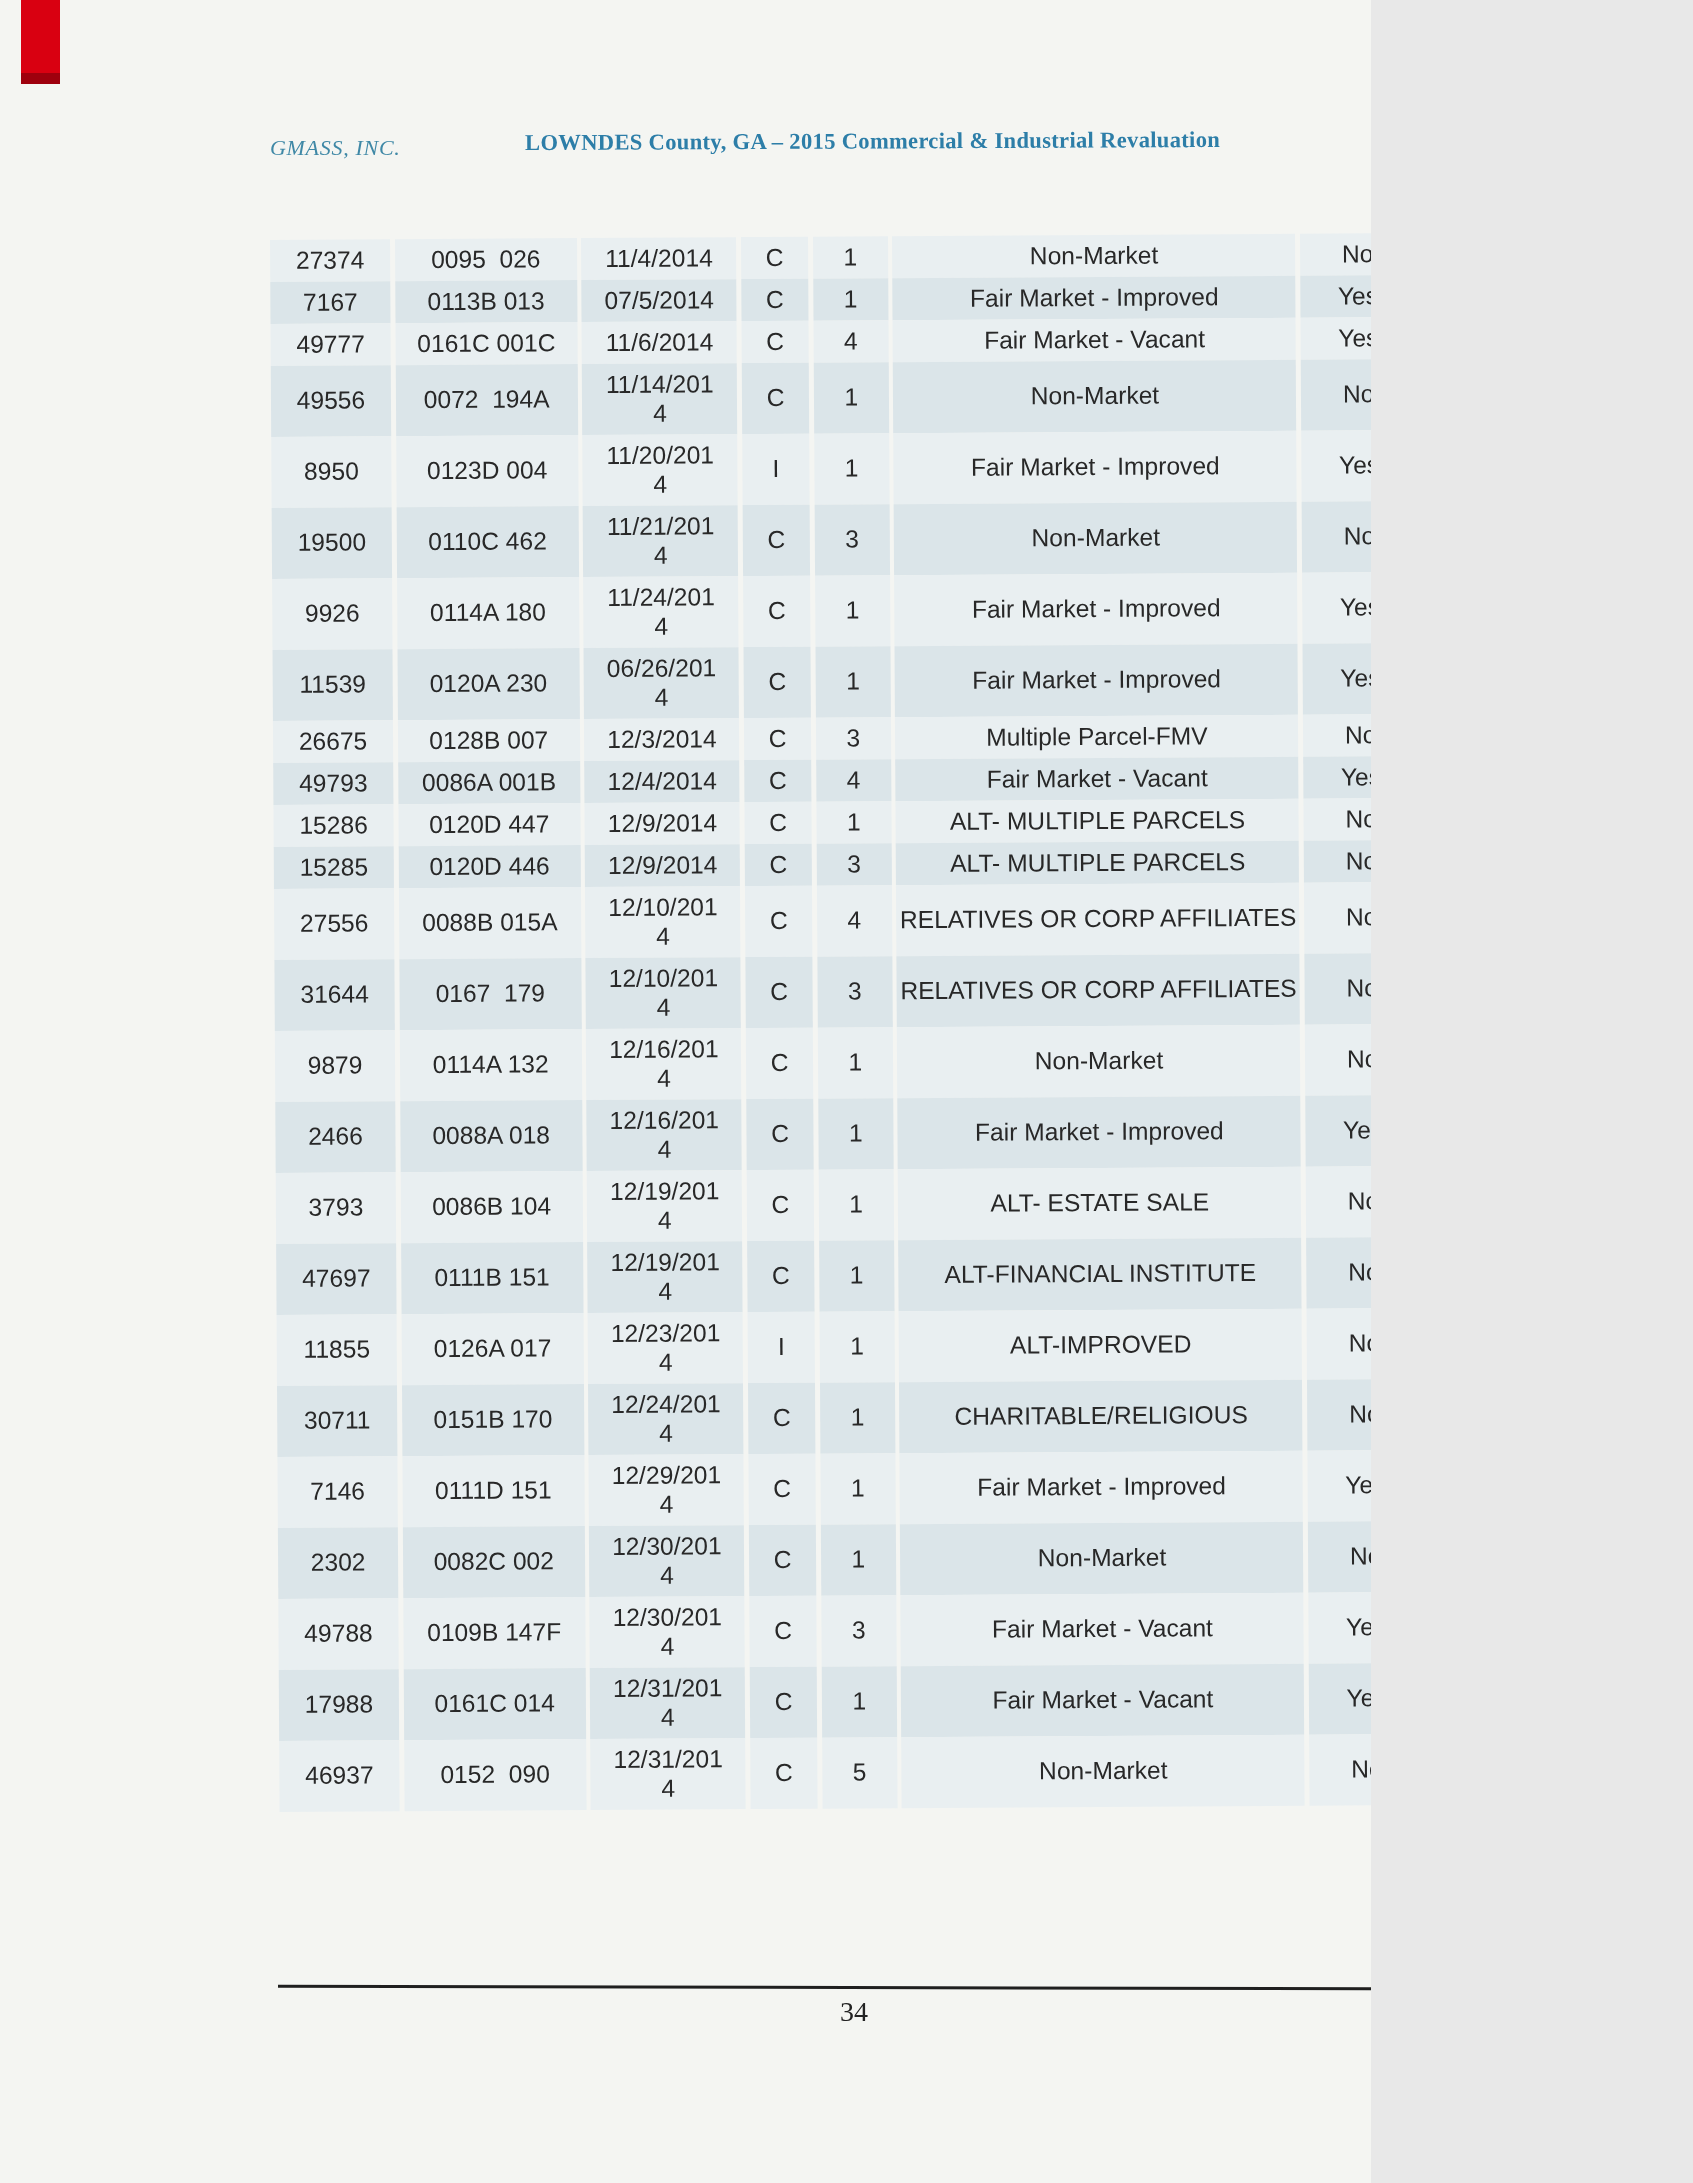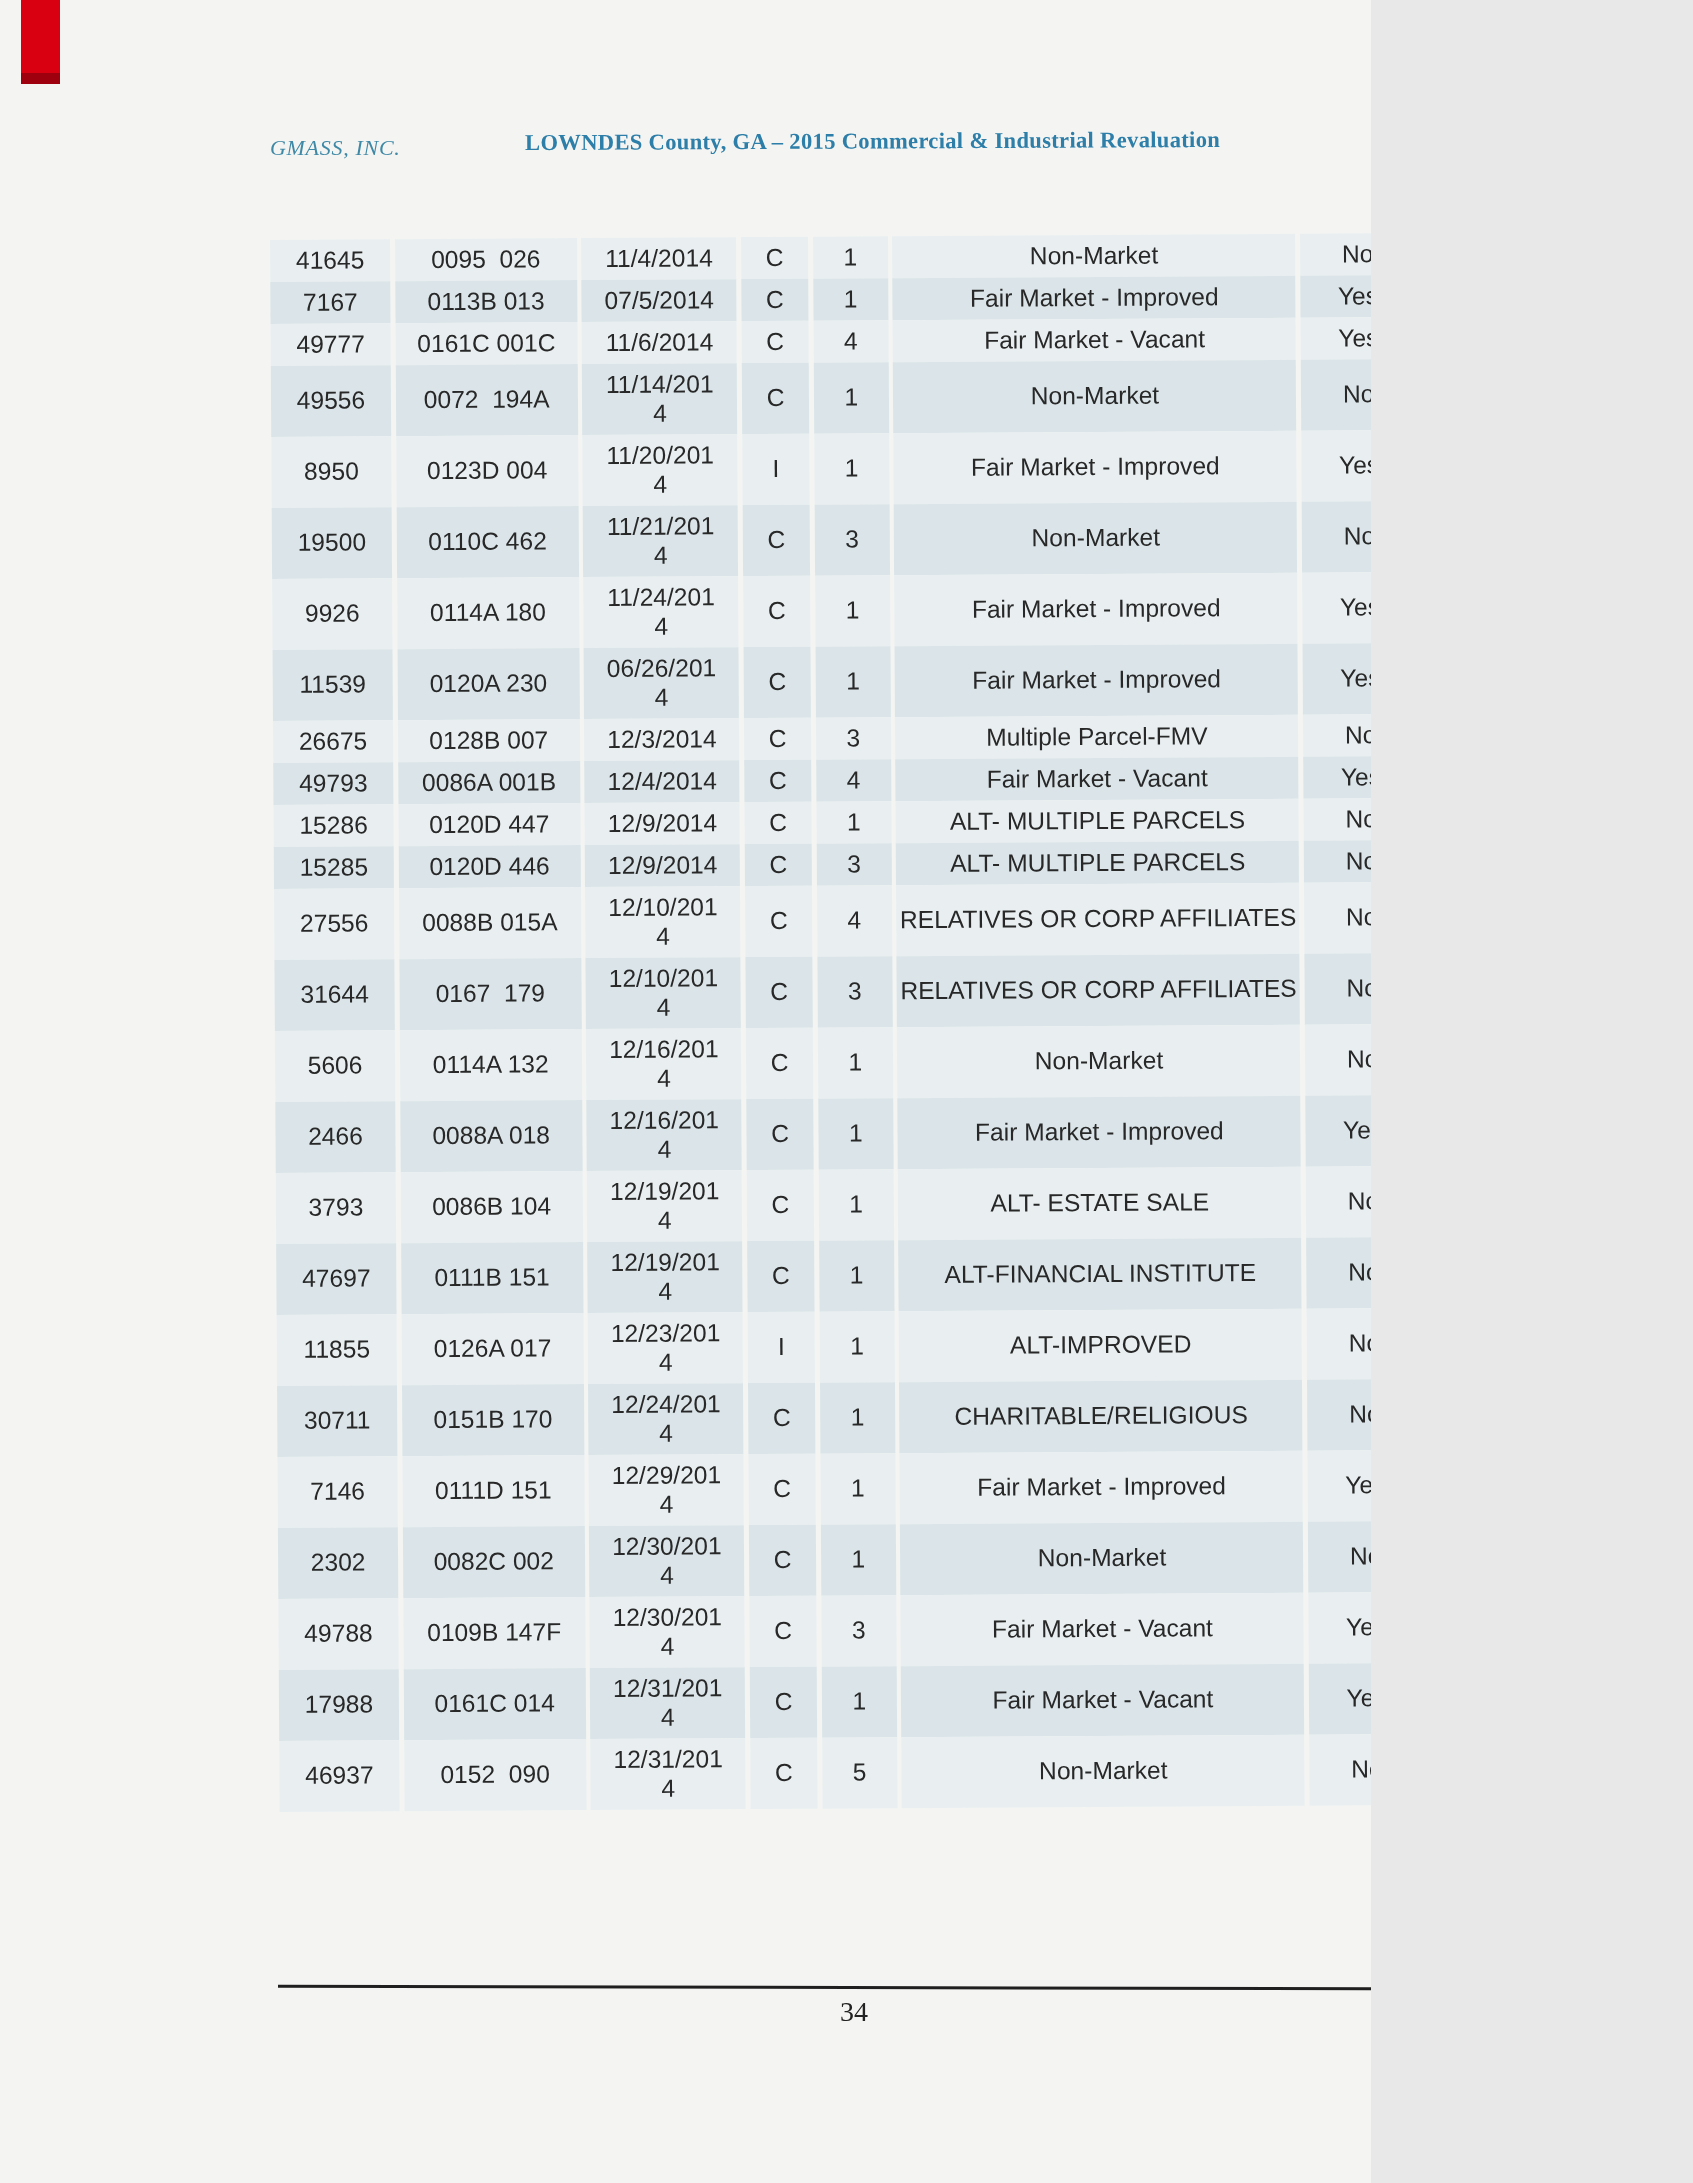--- a/index.html
+++ b/index.html
@@ -76,21 +76,21 @@
 <div class="page">
 
   <div class="redmark"></div>
 
   <div class="company">GMASS, INC.</div>
 
   <div class="doc-title">LOWNDES County, GA – 2015 Commercial &amp; Industrial Revaluation</div>
 
   <div class="sales-table">
       <div class="row light">
-        <div class="cell">41645</div>
+        <div class="cell">27374</div>
         <div class="cell">0095  026</div>
         <div class="cell">11/4/2014</div>
         <div class="cell">C</div>
         <div class="cell">1</div>
         <div class="cell">Non-Market</div>
         <div class="cell">No</div>
       </div>
       <div class="row dark">
         <div class="cell">7167</div>
         <div class="cell">0113B 013</div>
@@ -209,21 +209,21 @@
         <div class="cell">31644</div>
         <div class="cell">0167  179</div>
         <div class="cell">12/10/201
 4</div>
         <div class="cell">C</div>
         <div class="cell">3</div>
         <div class="cell">RELATIVES OR CORP AFFILIATES</div>
         <div class="cell">No</div>
       </div>
       <div class="row light tall">
-        <div class="cell">5606</div>
+        <div class="cell">9879</div>
         <div class="cell">0114A 132</div>
         <div class="cell">12/16/201
 4</div>
         <div class="cell">C</div>
         <div class="cell">1</div>
         <div class="cell">Non-Market</div>
         <div class="cell">No</div>
       </div>
       <div class="row dark tall">
         <div class="cell">2466</div>

